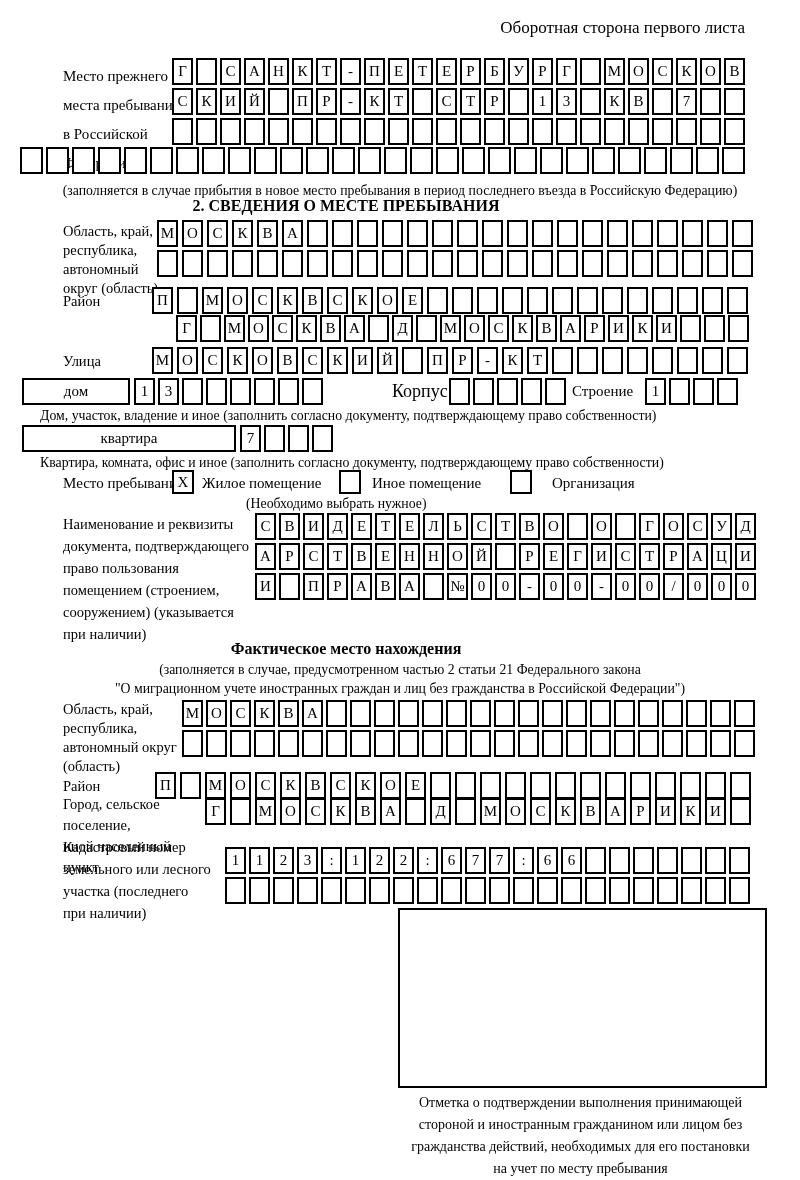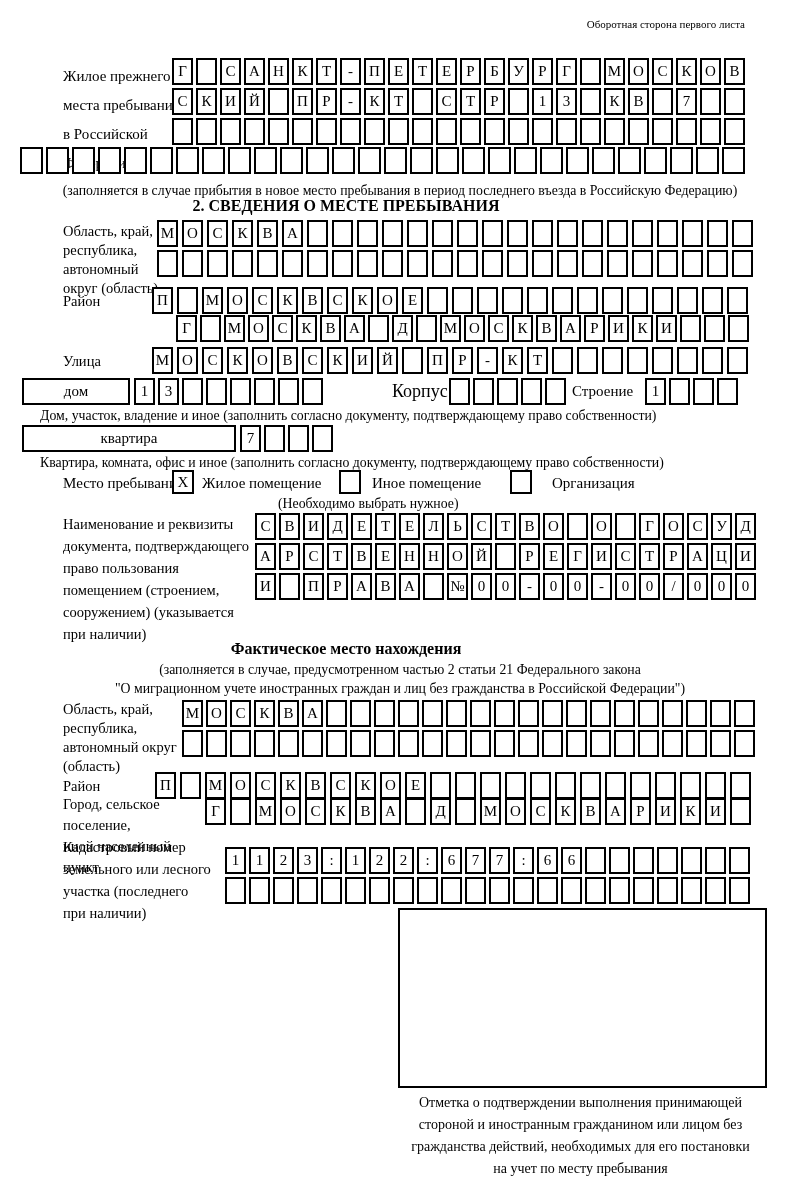--- a/index.html
+++ b/index.html
@@ -2,21 +2,21 @@
 <html><head>
 <meta charset="utf-8">
 <style>
   html,body{margin:0;padding:0;background:#ffffff;}
   .page{
     position:relative;width:800px;height:1180px;background:#fff;color:#000;
     font-family:"Liberation Serif","DejaVu Serif",serif;overflow:hidden;
   }
   .lbl{position:absolute;font-size:14.5px;line-height:19px;color:#000;}
   .ln{display:block;}
-  .note-right{position:absolute;text-align:right;font-size:11px;}
+  .note-right{position:absolute;text-align:right;font-size:17px;}
   .title{position:absolute;left:0;width:692px;text-align:center;font-weight:bold;font-size:16px;}
   .caption{position:absolute;font-size:13.8px;}
   .caption.center{left:0;width:800px;text-align:center;}
   .cellrow{position:absolute;display:flex;gap:3px;}
   .cellrow.g4{gap:4px;}
   .cell{
     width:21px;height:27px;border:2px solid #000;box-sizing:border-box;
     display:flex;align-items:center;justify-content:center;
     font-size:15px;background:#fff;flex:0 0 auto;
   }
@@ -33,21 +33,21 @@
   .stampcap{position:absolute;text-align:center;font-size:14px;line-height:22px;}
 </style>
 </head>
 <body>
 
 <div class="page">
 
   <div class="note-right" style="left:400px;top:18px;width:345px;">Оборотная сторона первого листа</div>
 
   <div class="lbl" style="left:63px;top:62px;width:130px;font-size:15px;line-height:29px;">
-    <span class="ln">Жилое прежнего</span>
+    <span class="ln">Место прежнего</span>
     <span class="ln">места пребывания</span>
     <span class="ln">в Российской</span>
     <span class="ln">Федерации</span>
   </div>
   <div class="cellrow" style="left:172px;top:58px;">
       <span class="cell">Г</span>
       <span class="cell"></span>
       <span class="cell">С</span>
       <span class="cell">А</span>
       <span class="cell">Н</span>
@@ -336,21 +336,21 @@
     </div>
   <div class="caption" style="left:40px;top:455px;">Квартира, комната, офис и иное (заполнить согласно документу, подтверждающему право собственности)</div>
 
   <div class="lbl" style="left:63px;top:474px;font-size:15px;">Место пребывания:</div>
   <span class="checkbox" style="left:172px;top:470px;">X</span>
   <div class="lbl" style="left:202px;top:474px;font-size:15px;">Жилое помещение</div>
   <span class="checkbox" style="left:339px;top:470px;"></span>
   <div class="lbl" style="left:372px;top:474px;font-size:15px;">Иное помещение</div>
   <span class="checkbox" style="left:510px;top:470px;"></span>
   <div class="lbl" style="left:552px;top:474px;font-size:15px;">Организация</div>
-  <div class="caption" style="left:246px;top:496px;margin-left:32px;">(Необходимо выбрать нужное)</div>
+  <div class="caption" style="left:246px;top:496px;">(Необходимо выбрать нужное)</div>
 
   <div class="lbl" style="left:63px;top:513px;width:200px;line-height:22px;">
     <span class="ln">Наименование и реквизиты</span>
     <span class="ln">документа, подтверждающего</span>
     <span class="ln">право пользования</span>
     <span class="ln">помещением (строением,</span>
     <span class="ln">сооружением) (указывается</span>
     <span class="ln">при наличии)</span>
   </div>
   <div class="cellrow" style="left:255px;top:513px;">

